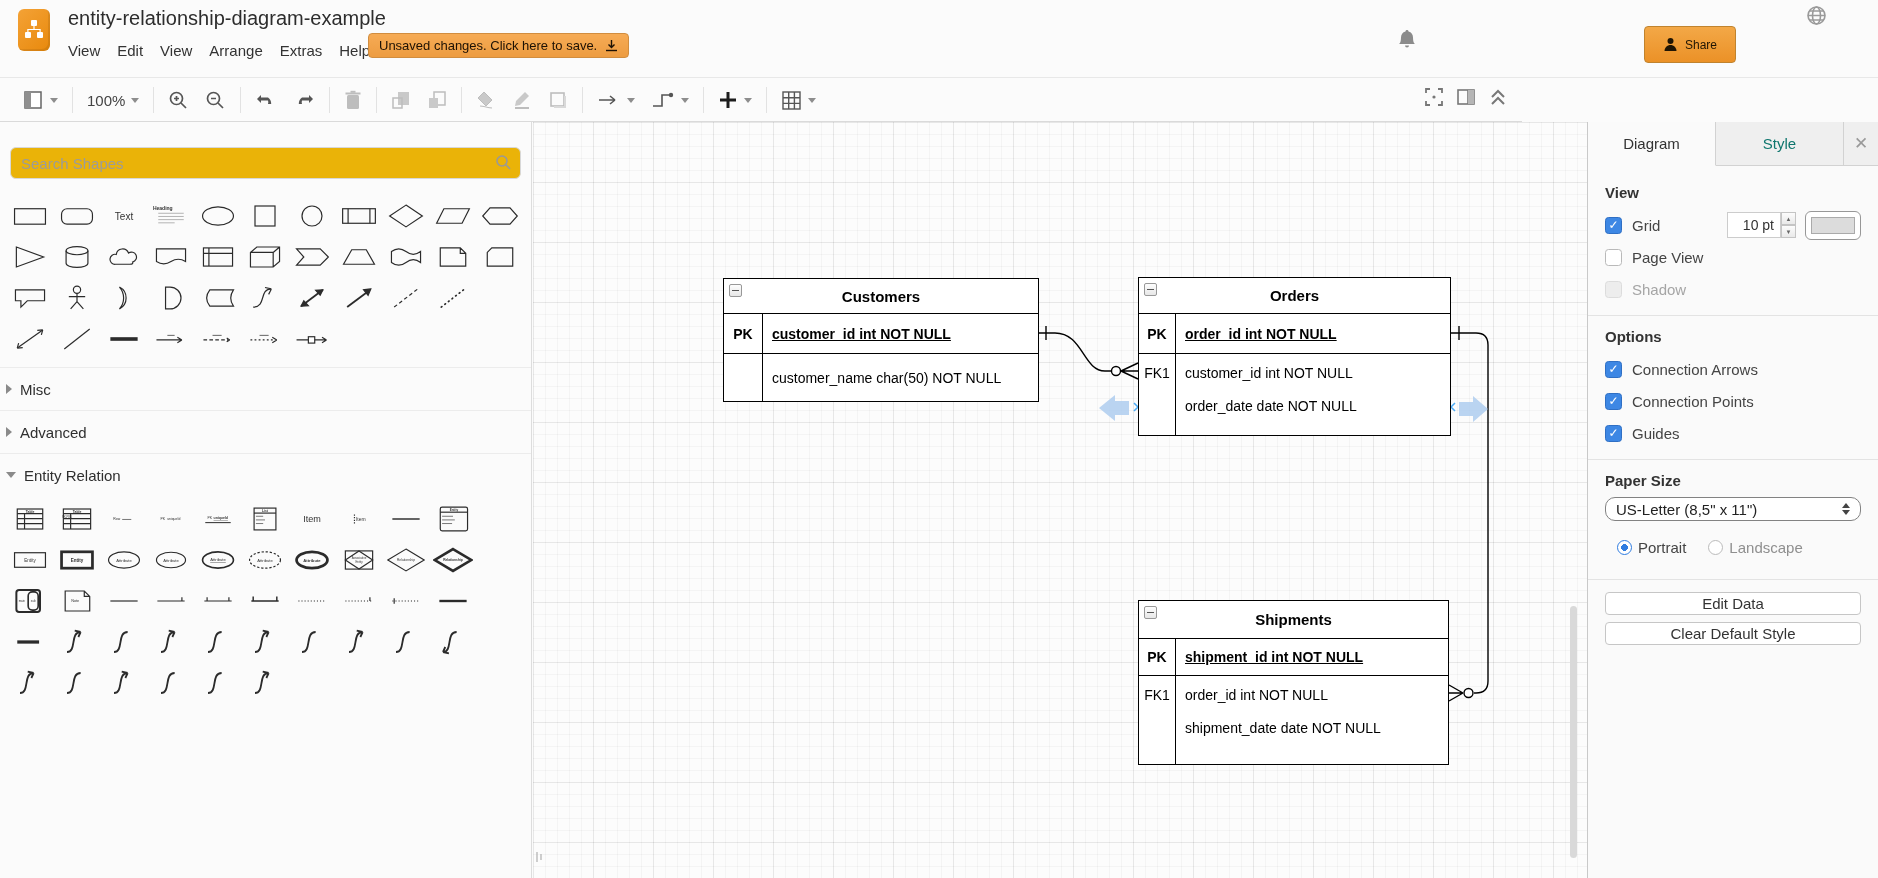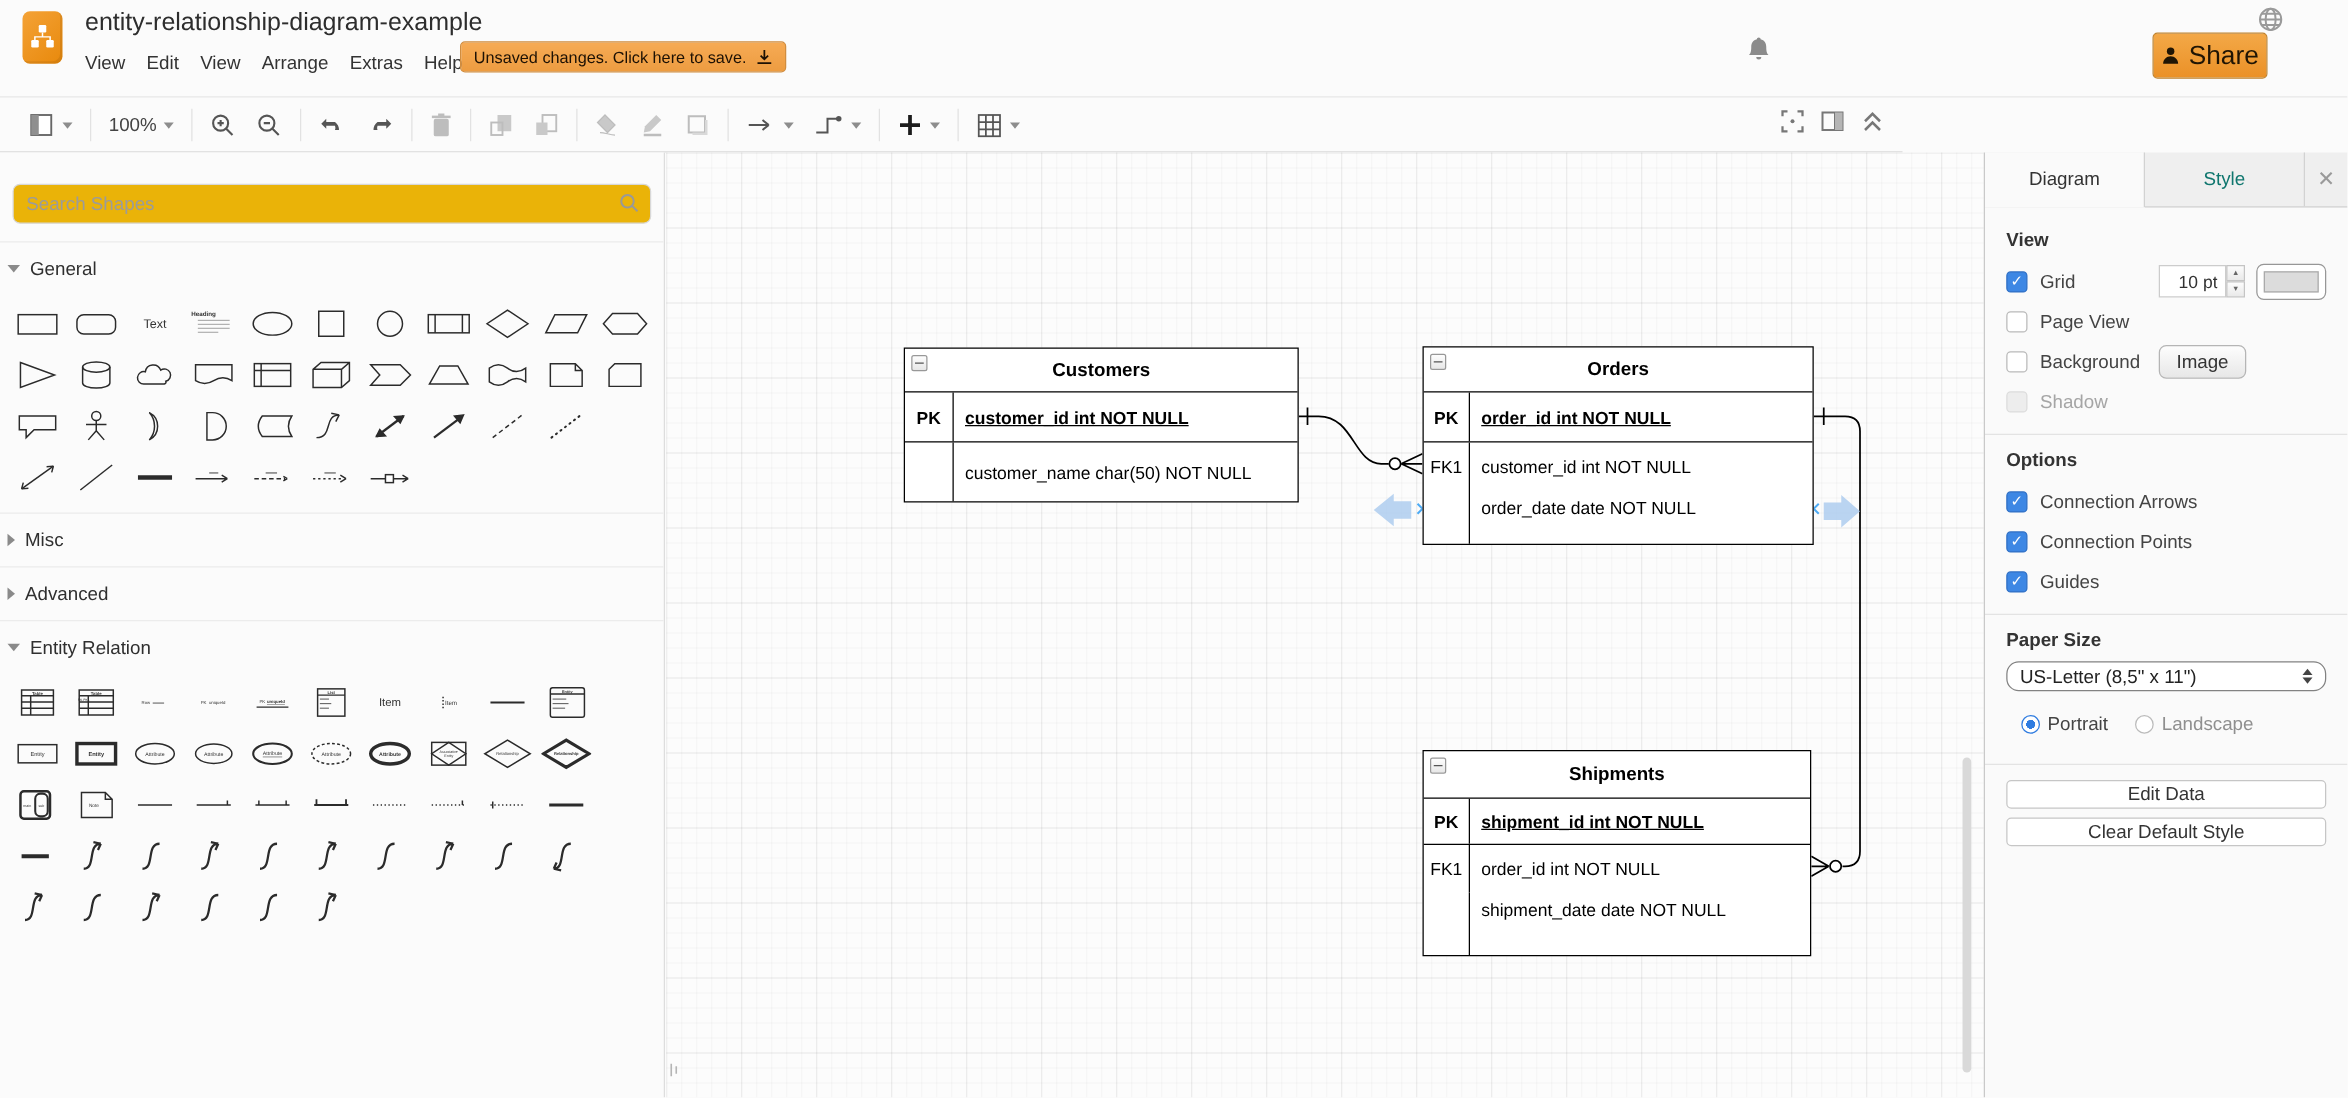--- a/index.html
+++ b/index.html
@@ -7,21 +7,21 @@
   .app{position:relative;width:1878px;height:878px;}
 
   
   .header{position:absolute;left:0;top:0;width:1878px;height:78px;background:#fbfbfb;border-bottom:1px solid #e8e8e8;}
   .logo{position:absolute;left:18px;top:9px;width:32px;height:42px;border-radius:6px;background:linear-gradient(135deg,#f4a236,#e8890c);display:flex;align-items:center;justify-content:center;box-shadow:inset -2px -2px 0 rgba(0,0,0,.08);}
   .doc-title{position:absolute;left:68px;top:7px;font-size:20px;color:#2d2d2d;}
   .menubar{position:absolute;left:68px;top:42px;display:flex;gap:17px;font-size:15px;color:#333;}
   .menubar span{cursor:default;}
   .banner{position:absolute;left:368px;top:33px;height:25px;display:flex;align-items:center;gap:8px;padding:0 10px;border-radius:4px;background:linear-gradient(#f6ab55,#ed9c41);border:1px solid #d18d3f;font-size:13px;color:#1d1104;}
   .bell{position:absolute;left:1396px;top:28px;width:22px;height:24px;color:#8b8b8b;}
-  .share-btn{position:absolute;left:1722px;top:26px;width:92px;height:37px;border-radius:4px;background:linear-gradient(#f3a847,#eb9127);border:1px solid #c0832e;display:flex;align-items:center;justify-content:center;gap:7px;font-size:21px;color:#201504;cursor:pointer;}
+  .share-btn{position:absolute;left:1644px;top:26px;width:92px;height:37px;border-radius:4px;background:linear-gradient(#f3a847,#eb9127);border:1px solid #c0832e;display:flex;align-items:center;justify-content:center;gap:7px;font-size:12px;color:#201504;cursor:pointer;}
   .globe{position:absolute;left:1806px;top:5px;width:21px;height:21px;color:#9a9a9a;}
 
   
   .toolbar{position:absolute;left:0;top:79px;width:1522px;height:43px;background:#fbfbfb;border-bottom:1px solid #dadada;display:flex;align-items:center;padding-left:14px;}
   .tb-item{display:flex;align-items:center;gap:3px;padding:0 8px;height:30px;color:#555;cursor:pointer;}
   .tb-item.disabled{color:#bdbdbd;cursor:default;}
   .tb-sep{width:1px;height:26px;background:#e2e2e2;margin:0 6px;}
   .caret{width:0;height:0;border-left:4px solid transparent;border-right:4px solid transparent;border-top:5px solid #8d8d8d;margin-left:3px;}
   .zoom-label{font-size:15px;color:#444;}
   .tb-right{position:absolute;right:14px;top:8px;display:flex;gap:12px;color:#777;}
@@ -285,24 +285,20 @@
     <aside class="sidebar">
       <div class="search-wrap">
         <input class="search-input" type="text" placeholder="Search Shapes" style="">
         <span class="search-icon">
           <svg width="17" height="17" viewBox="0 0 17 17" fill="none" stroke="#999" stroke-width="1.6">
               <circle cx="7" cy="7" r="5"></circle>
               <path d="M10.8 10.8L15 15"></path>
             </svg>
         </span>
       </div>
-      <div class="section-hdr">
-        <i class="tri open"></i>
-        <span>General</span>
-      </div>
       <div class="shape-grid">
           <div class="shape-row">
             <div class="shape-cell">
               <svg width="40" height="30" viewBox="0 0 44 32" fill="none" stroke="currentColor" stroke-width="1.3">
                 <rect x="5" y="8" width="34" height="17"></rect>
               </svg>
             </div>
             <div class="shape-cell">
               <svg width="40" height="30" viewBox="0 0 44 32" fill="none" stroke="currentColor" stroke-width="1.3">
                 <rect x="5" y="8" width="34" height="17" rx="6"></rect>
@@ -923,27 +919,20 @@
                 <span class="swatch-inner"></span>
               </button>
           </span>
         </div>
 
         <div class="p-row">
           <span class="cb off"></span>
           <span class="lbl">Page View</span>
         </div>
 
-        <div class="p-row">
-          <span class="cb off"></span>
-          <span class="lbl">Background</span>
-          <span class="right-cluster">
-            <button class="image-btn">Image</button>
-          </span>
-        </div>
 
         <div class="p-row">
           <span class="cb dis"></span>
           <span class="lbl dim">Shadow</span>
         </div>
 
         <hr class="p-hr">
 
         <div class="p-heading">Options</div>
         <div class="p-row">

